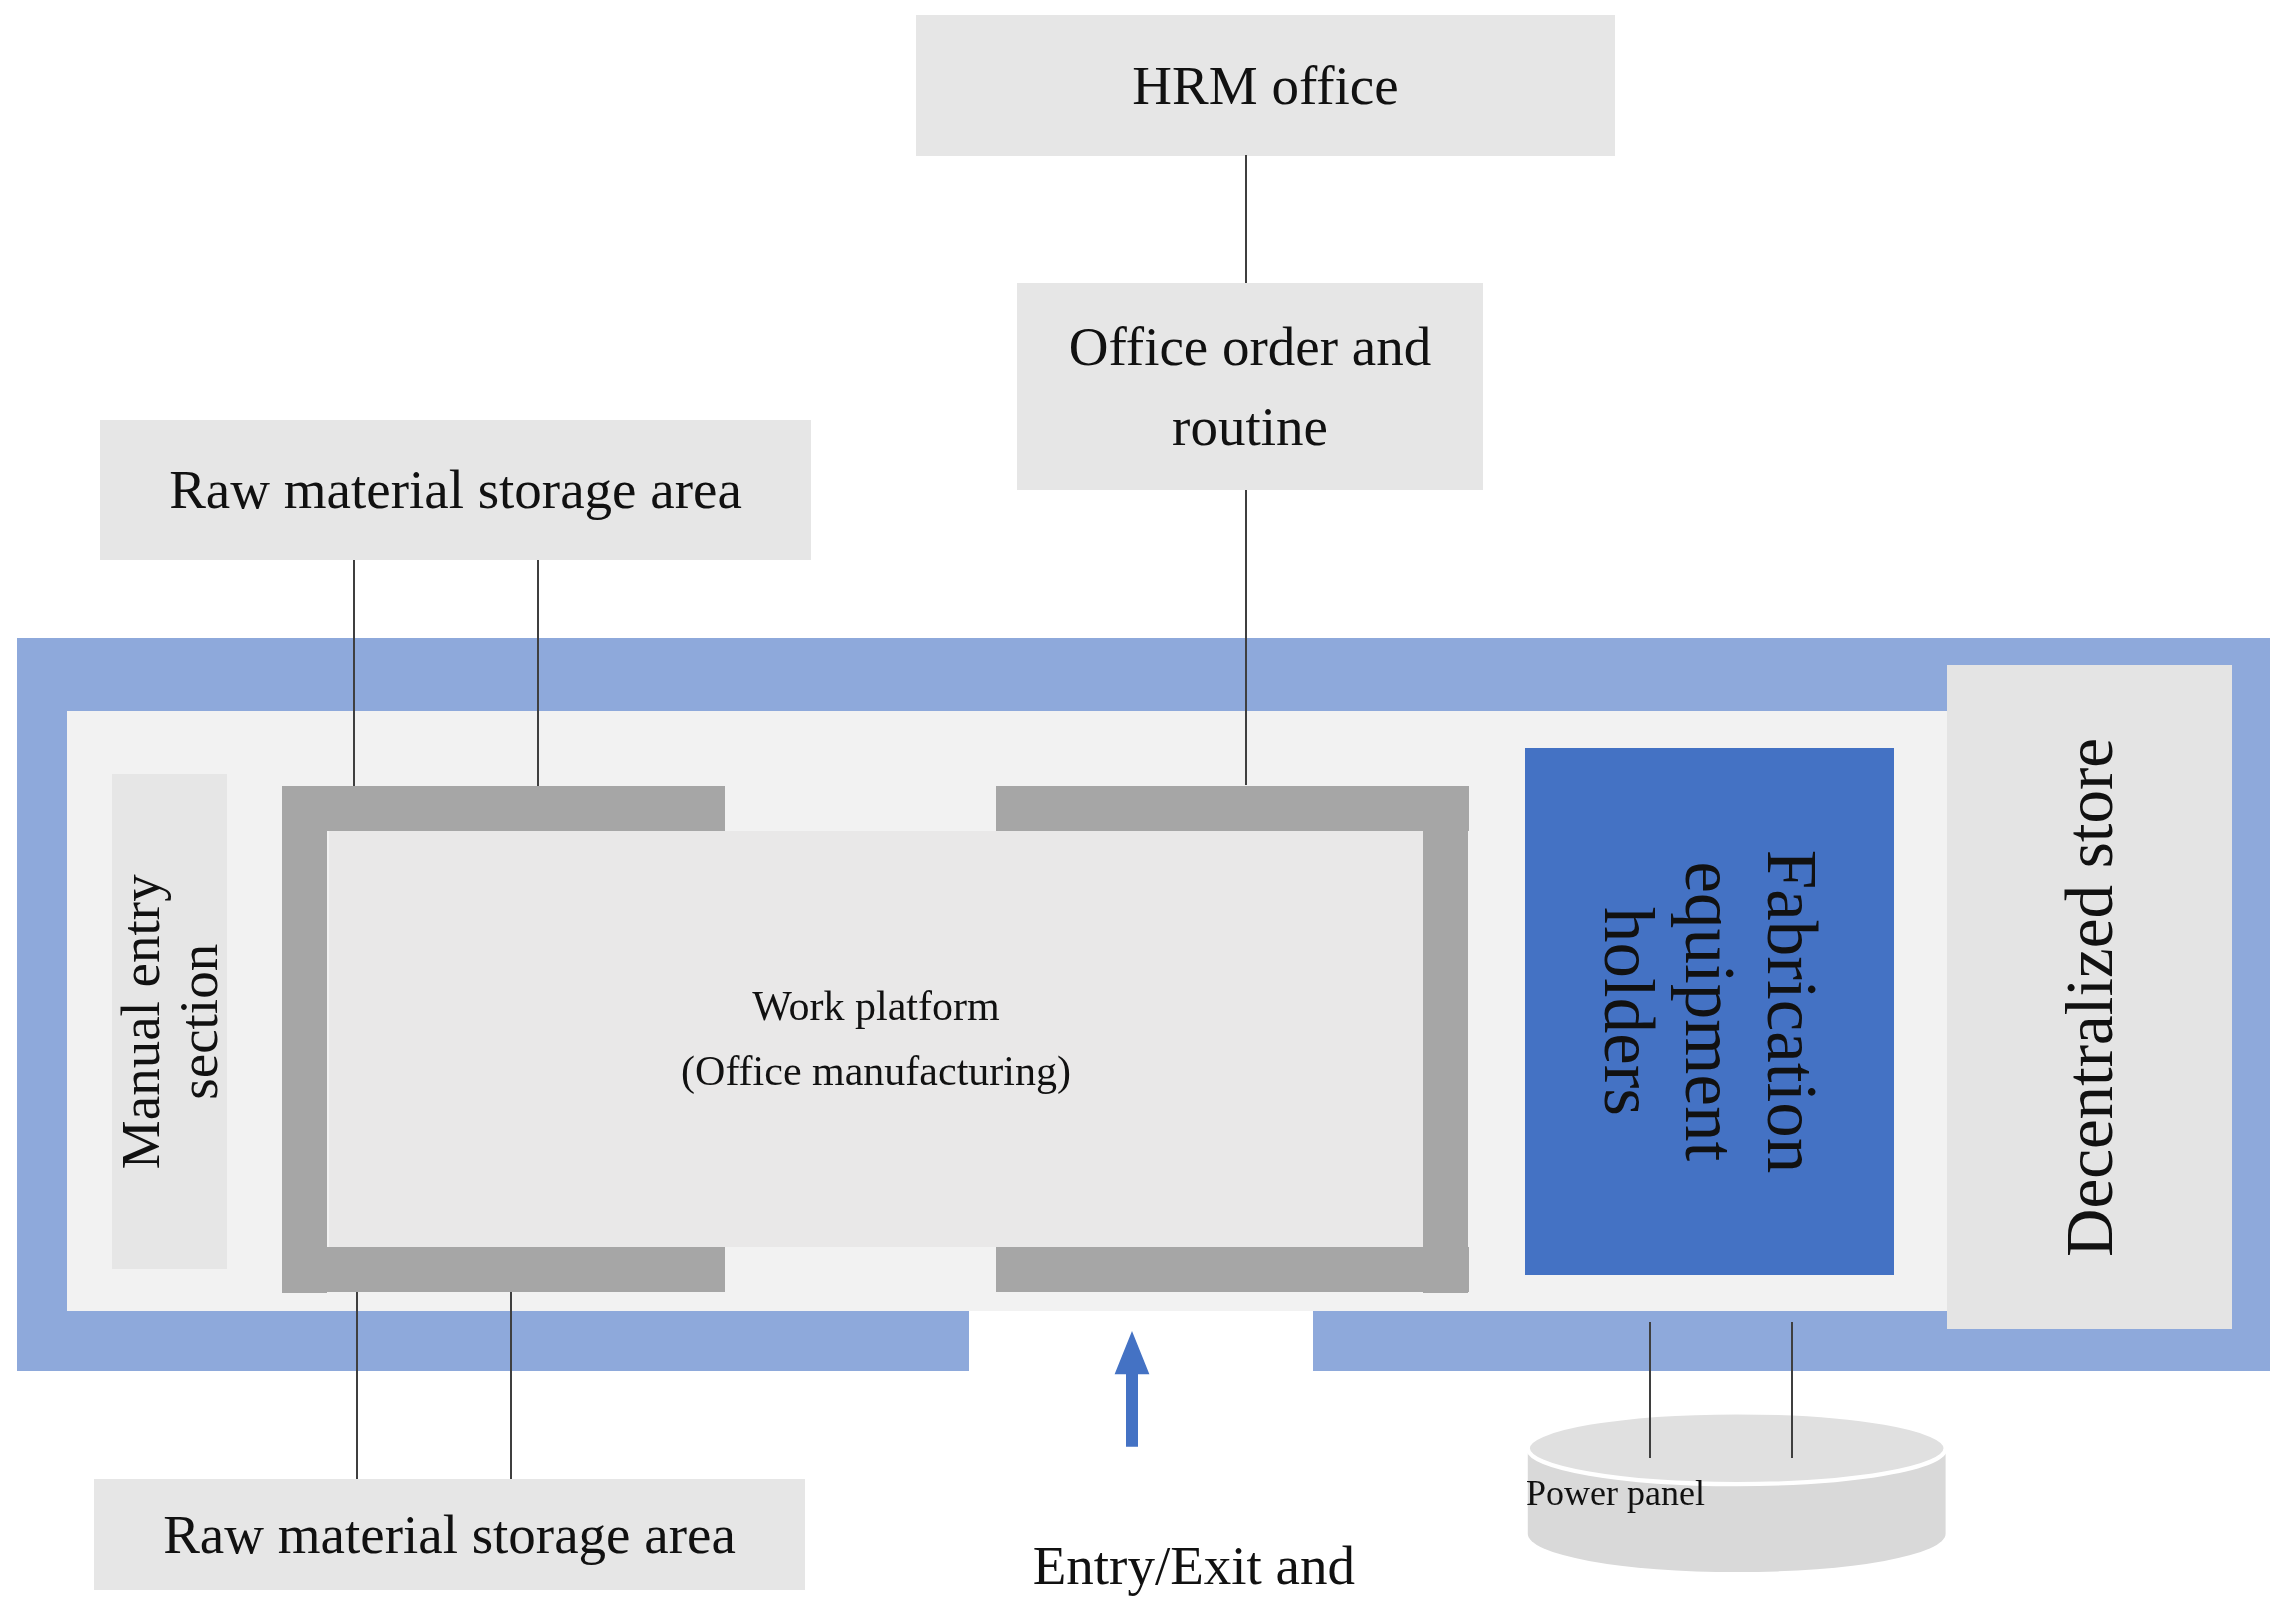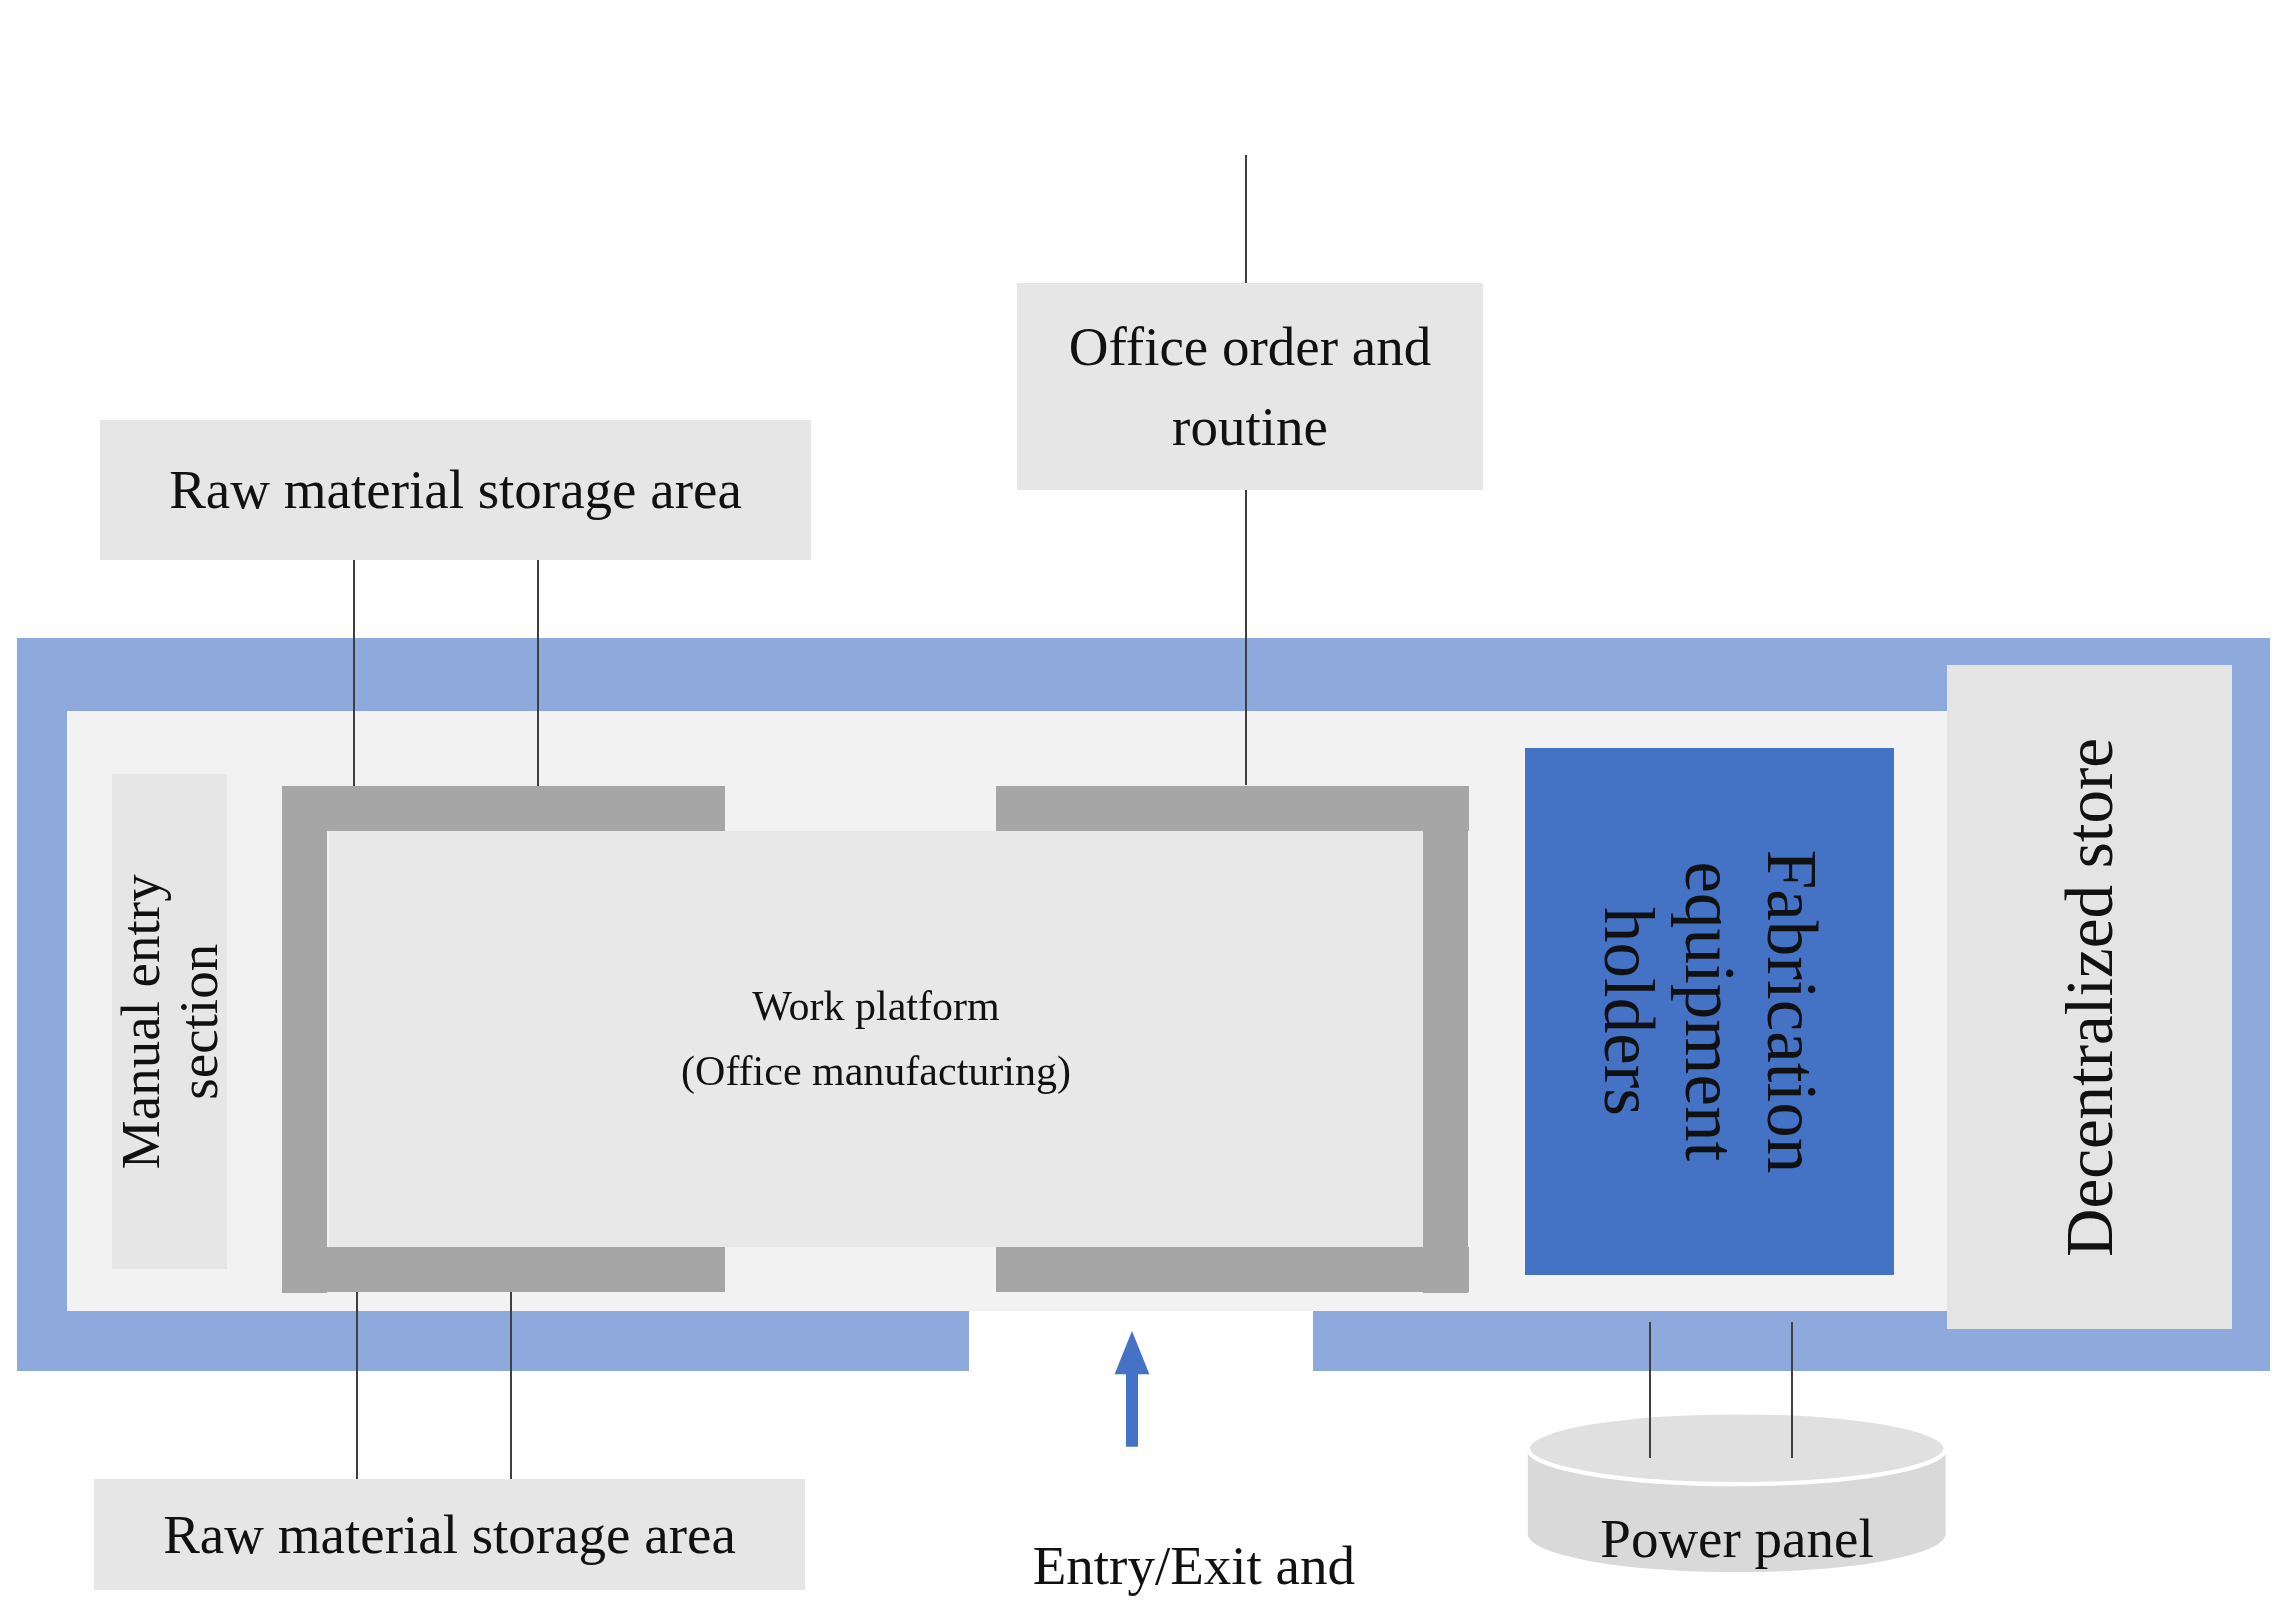--- a/index.html
+++ b/index.html
@@ -20,20 +20,23 @@
   .vline{width:1.8px; background:var(--line_dark);}
   .rot-wrap{display:flex; align-items:center; justify-content:center; text-align:center;}
   .rot-ccw{transform:rotate(-90deg); white-space:nowrap;}
   .rot-cw{transform:rotate(90deg); white-space:nowrap;}
 </style>
 </head>
 <body>
 
 <div class="canvas">
 
+  <div class="abs box" style="left:916px; top:15px; width:699px; height:141px;">
+    <div class="label">HRM office</div>
+  </div>
 
   <div class="abs vline" style="left:1245px; top:155px; height:128px;"></div>
 
   <div class="abs box" style="left:1017px; top:283px; width:466px; height:207px;">
     <div class="label">
       <div>Office order and routine</div>
     </div>
   </div>
 
   <div class="abs box" style="left:100px; top:420px; width:711px; height:140px;">
@@ -95,20 +98,20 @@
   </div>
 
   <svg class="abs" style="left:1526px; top:1411px;" width="422" height="163" viewBox="0 0 705 272">
     <path d="M3,62 L3,205 A349,64 0 0 0 701,205 L701,62 Z" style="fill:var(--cylinder_gray);"></path>
     <ellipse cx="352" cy="62" rx="349" ry="60" style="fill:var(--cylinder_top); stroke:#ffffff; stroke-width:7;"></ellipse>
   </svg>
 
   <div class="abs vline" style="left:1649px; top:1322px; height:136px;"></div>
   <div class="abs vline" style="left:1791px; top:1322px; height:136px;"></div>
 
-  <div class="abs" style="left:1526px; top:1472px; width:422px; text-align:center; font-size:55px;margin-top:35px;">Power panel</div>
+  <div class="abs" style="left:1526px; top:1472px; width:422px; font-size:36px;">Power panel</div>
 
   <div class="abs box" style="left:94px; top:1479px; width:711px; height:111px;">
     <div class="label">Raw material storage area</div>
   </div>
 
 </div>
 
 
 </body></html>

